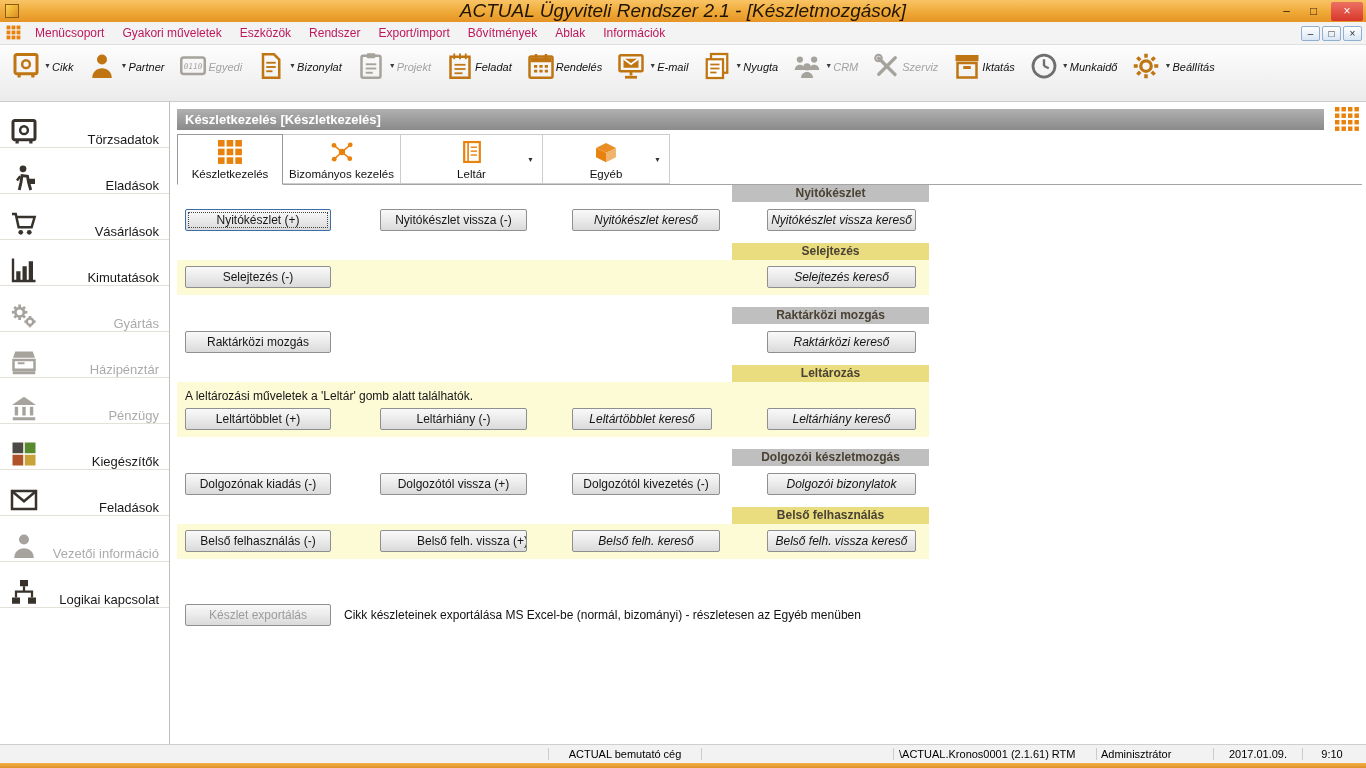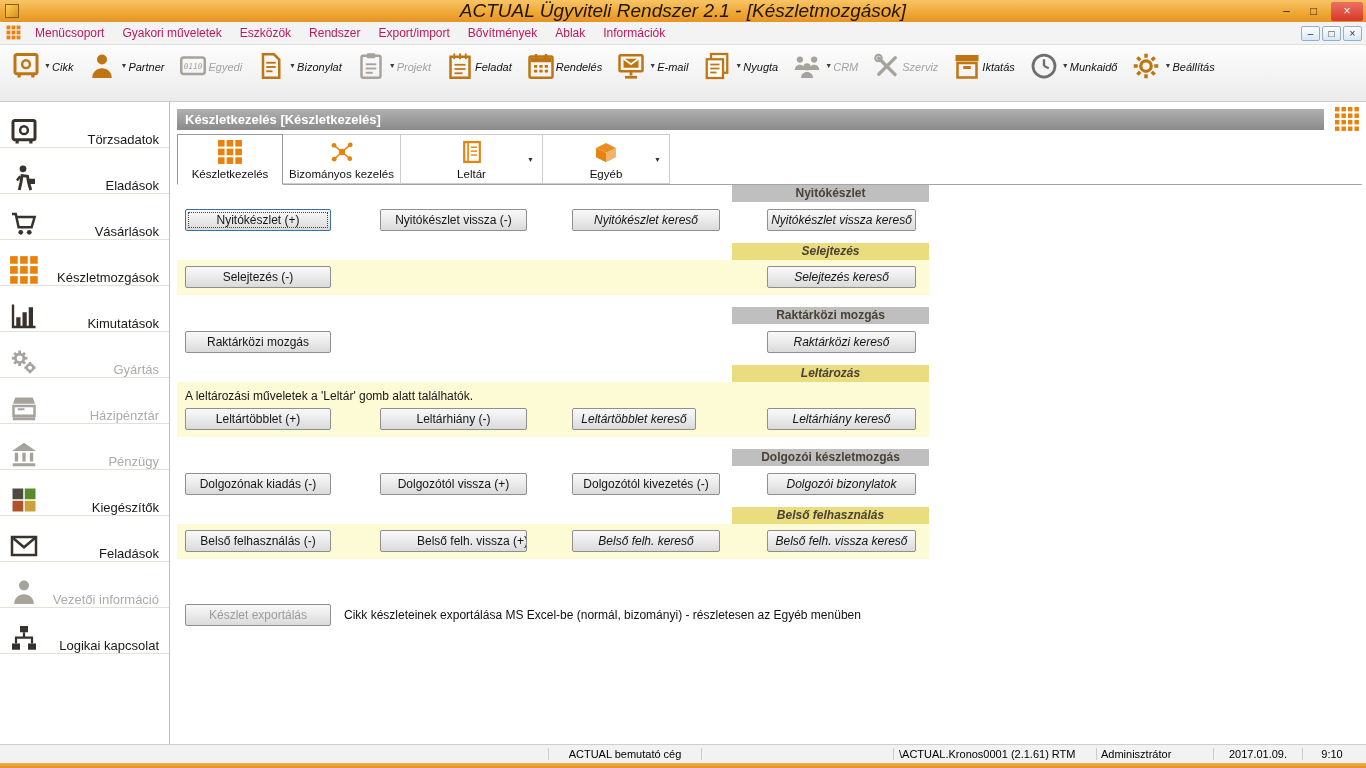--- a/index.html
+++ b/index.html
@@ -52,21 +52,21 @@
   .tab.active { height:51px; border:1px solid #999; border-bottom:1px solid #fff; z-index:2; }
   .tab-label { font-size:11.5px; color:#111; margin-top:3px; white-space:nowrap; }
   .tab.active .tab-label { font-weight:normal; }
   .tabdrop { position:absolute; right:8px; top:21px; font-size:7px; color:#333; }
 
   
   .sections { margin-top:0; width:752px; }
   .section { margin-bottom:12px; }
   .sec-header { margin-left:555px; width:197px; height:17px; line-height:17px; text-align:center; font-weight:bold; font-size:12px; color:#4a4234; }
   .section.gray .sec-header { background:var(--section-gray); }
-  .section.yellow .sec-header { background:var(--section-yellow);font-style:italic; }
+  .section.yellow .sec-header { background:var(--section-yellow); }
   .sec-body { position:relative; }
   .section.gray .sec-body { padding-top:7px; }
   .section.yellow .sec-body { background:var(--section-yellow-bg); padding:6px 0 7px 0; }
   .sec-note { font-size:12px; color:#151515; padding:1px 0 5px 8px; }
   .btn-row { position:relative; height:22px; }
   .xbtn { position:absolute; top:0; height:22px; font-family:inherit; font-size:12px; color:#151515; background:linear-gradient(#f9f9f9,#ececec 45%,#dadada); border:1px solid #8f8f8f; border-radius:2px; white-space:nowrap; overflow:hidden; padding:0 2px; }
   .xbtn.italic { font-style:italic; }
   .xbtn.focused { border-color:#3a6ea5; outline:1px dotted #444; outline-offset:-4px; }
   .xbtn.disabled { color:#9c9c9c; }
 
@@ -367,36 +367,20 @@
         <div class="side-item">
           <span class="icon" style="color: rgb(55, 51, 44);">
             <svg viewBox="0 0 24 24" width="30" height="30">
               <path d="M2.4 4h3l2.3 10.6h10.4l2.4-8.2H6.2" fill="none" stroke="currentColor" stroke-width="2"></path>
               <circle cx="9.4" cy="18.6" r="1.9" fill="currentColor"></circle>
               <circle cx="16.2" cy="18.6" r="1.9" fill="currentColor"></circle>
             </svg>
           </span>
           <span class="slabel">Vásárlások</span>
         </div>
-        <div class="side-item selected">
-          <span class="icon" style="color: rgb(232, 130, 12);">
-            <svg viewBox="0 0 24 24" width="30" height="30">
-              <rect x="0.9" y="0.9" width="6.1" height="6.1" fill="currentColor"></rect>
-              <rect x="8.9" y="0.9" width="6.1" height="6.1" fill="currentColor"></rect>
-              <rect x="16.9" y="0.9" width="6.1" height="6.1" fill="currentColor"></rect>
-              <rect x="0.9" y="8.9" width="6.1" height="6.1" fill="currentColor"></rect>
-              <rect x="8.9" y="8.9" width="6.1" height="6.1" fill="currentColor"></rect>
-              <rect x="16.9" y="8.9" width="6.1" height="6.1" fill="currentColor"></rect>
-              <rect x="0.9" y="16.9" width="6.1" height="6.1" fill="currentColor"></rect>
-              <rect x="8.9" y="16.9" width="6.1" height="6.1" fill="currentColor"></rect>
-              <rect x="16.9" y="16.9" width="6.1" height="6.1" fill="currentColor"></rect>
-            </svg>
-          </span>
-          <span class="slabel">Készletmozgások</span>
-        </div>
         <div class="side-item">
           <span class="icon" style="color: rgb(55, 51, 44);">
             <svg viewBox="0 0 24 24" width="30" height="30">
               <path d="M3.2 2.8v18h18" fill="none" stroke="currentColor" stroke-width="1.9"></path>
               <g fill="currentColor">
                 <rect x="5.8" y="13" width="3.4" height="7.8"></rect>
                 <rect x="10.8" y="9" width="3.4" height="11.8"></rect>
                 <rect x="15.8" y="5" width="3.4" height="15.8"></rect>
               </g>
             </svg>
@@ -612,21 +596,21 @@
               </div>
             </div>
           </div>
           <div class="section yellow">
             <div class="sec-header">Leltározás</div>
             <div class="sec-body">
               <div class="sec-note">A leltározási műveletek a 'Leltár' gomb alatt találhatók.</div>
               <div class="btn-row">
                 <button class="xbtn" style="left: 8px; width: 146px;">Leltártöbblet (+)</button>
                 <button class="xbtn" style="left: 203px; width: 147px;">Leltárhiány (-)</button>
-                <button class="xbtn italic" style="left: 395px; width: 124px;">Leltártöbblet kereső</button>
+                <button class="xbtn italic" style="left: 395px; width: 140px;">Leltártöbblet kereső</button>
                 <button class="xbtn italic" style="left: 590px; width: 149px;">Leltárhiány kereső</button>
               </div>
             </div>
           </div>
           <div class="section gray">
             <div class="sec-header">Dolgozói készletmozgás</div>
             <div class="sec-body">
               <div class="btn-row">
                 <button class="xbtn" style="left: 8px; width: 146px;">Dolgozónak kiadás (-)</button>
                 <button class="xbtn" style="left: 203px; width: 147px;">Dolgozótól vissza (+)</button>

